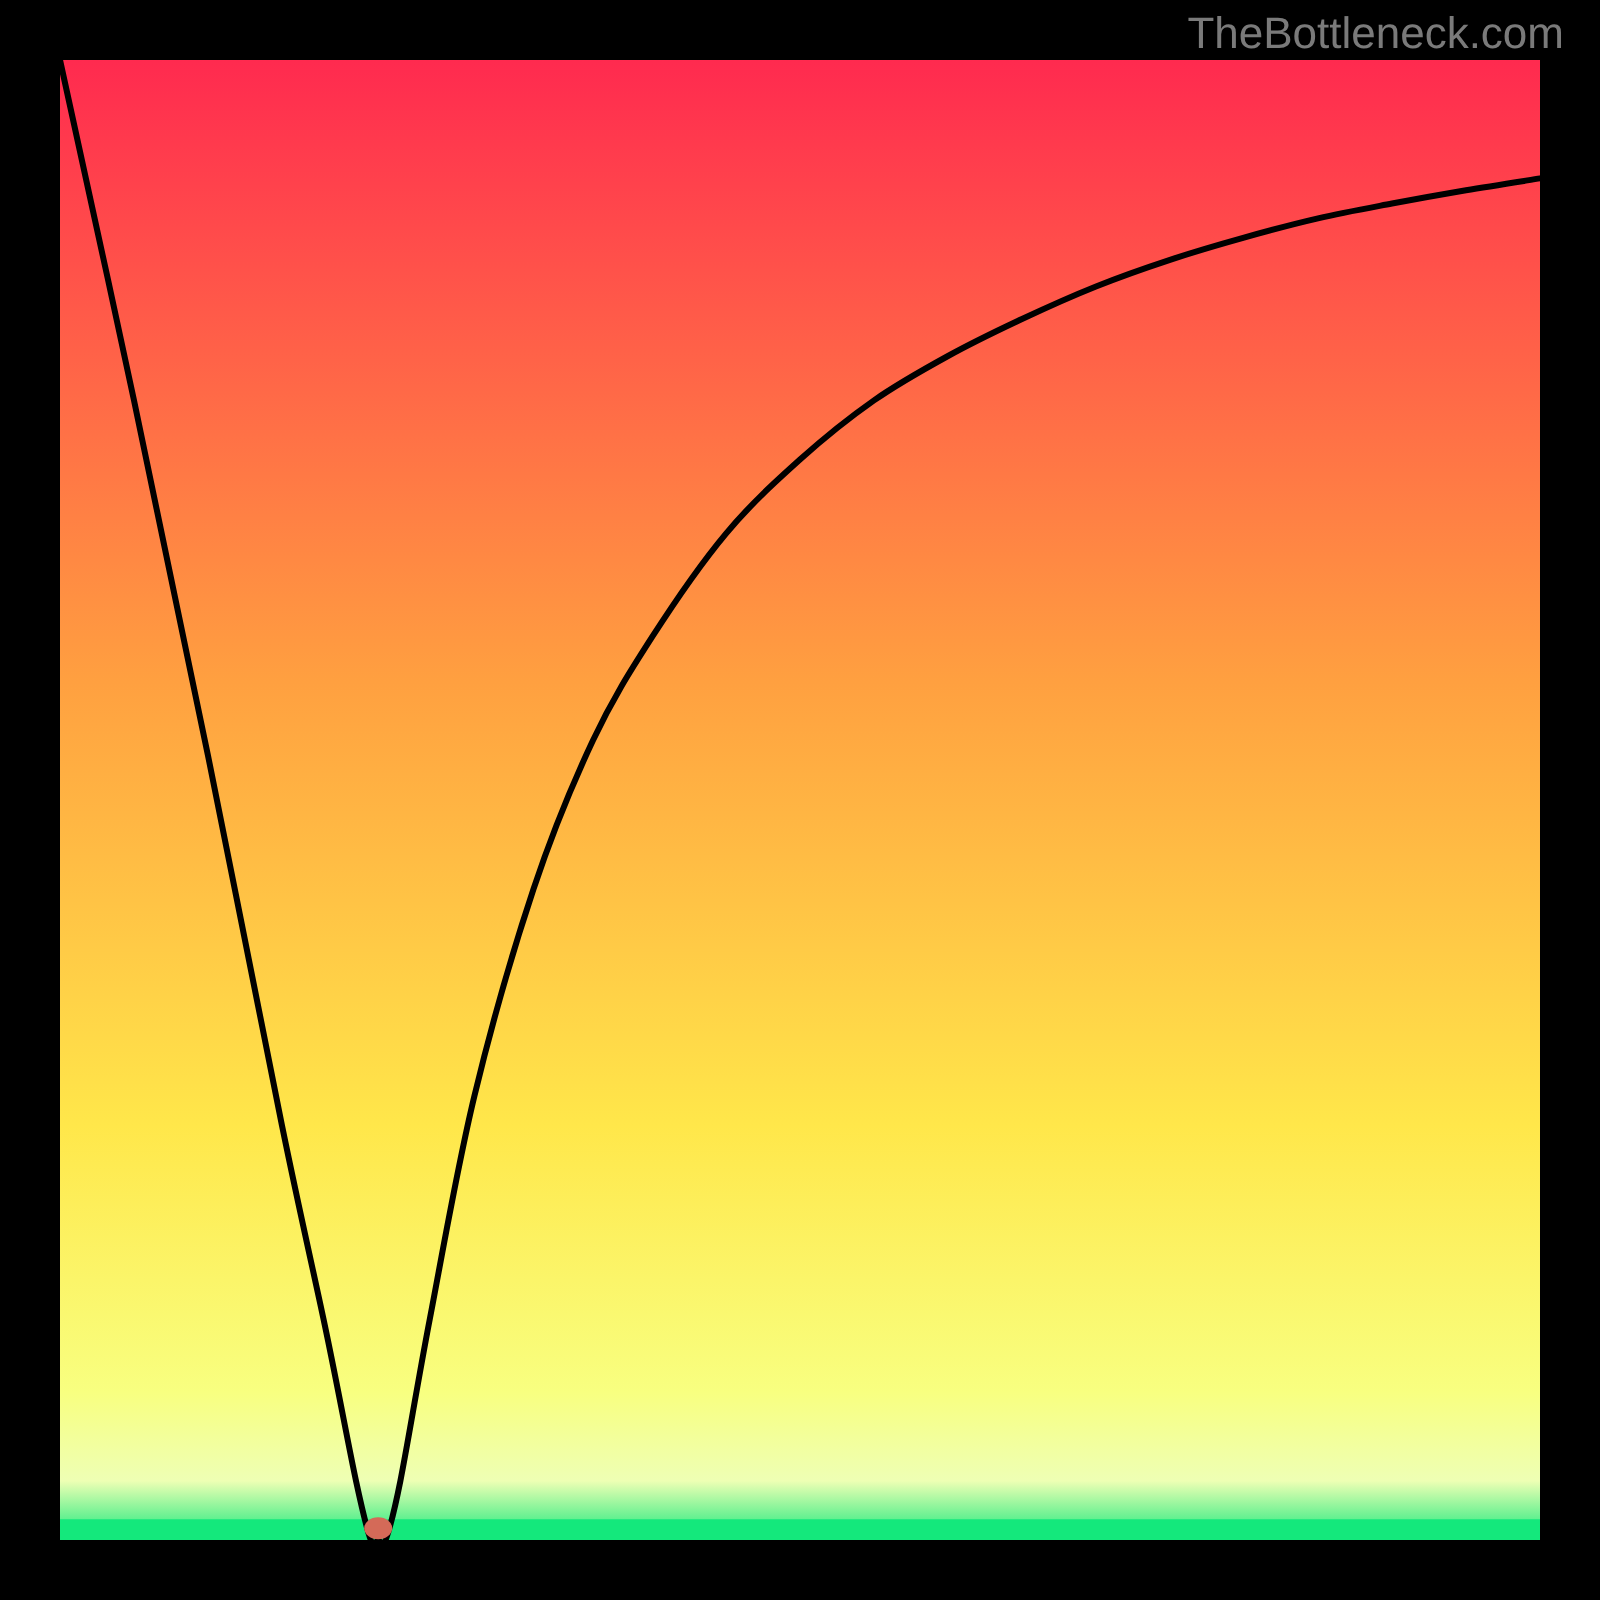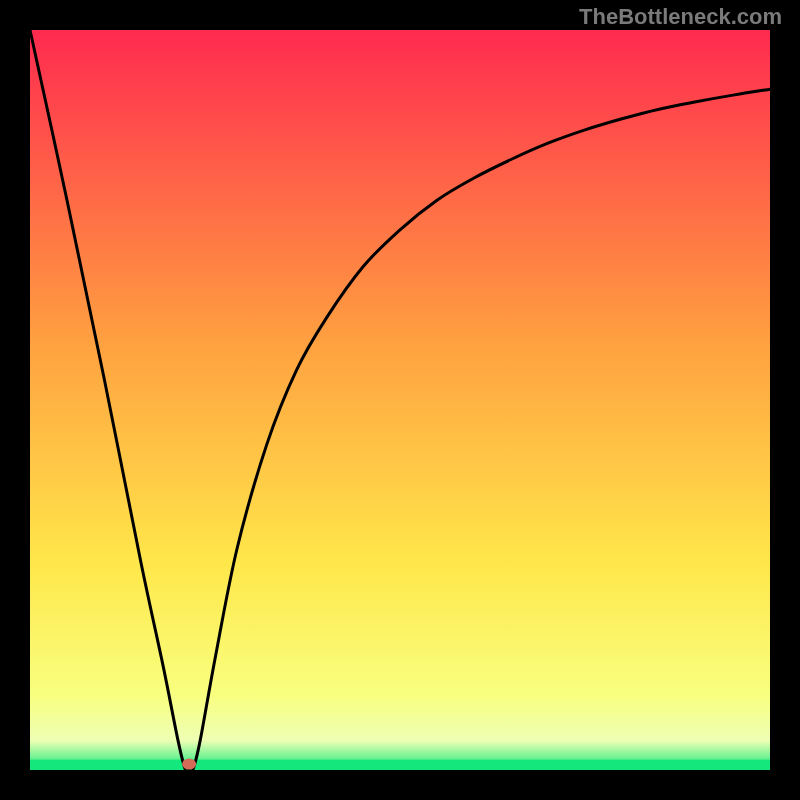--- a/index.html
+++ b/index.html
@@ -16,21 +16,21 @@
     width: 800px;
     height: 800px;
     background: #000;
   }
   .watermark {
     position: absolute;
     top: 4px;
     right: 18px;
     color: #7a7a7a;
     font-size: 22px;
-    font-weight: 700;
+    font-weight: 400;
     letter-spacing: 0;
     z-index: 5;
     text-align: center;
   }
   svg {
     position: absolute;
     top: 0;
     left: 0;
   }
 </style>

